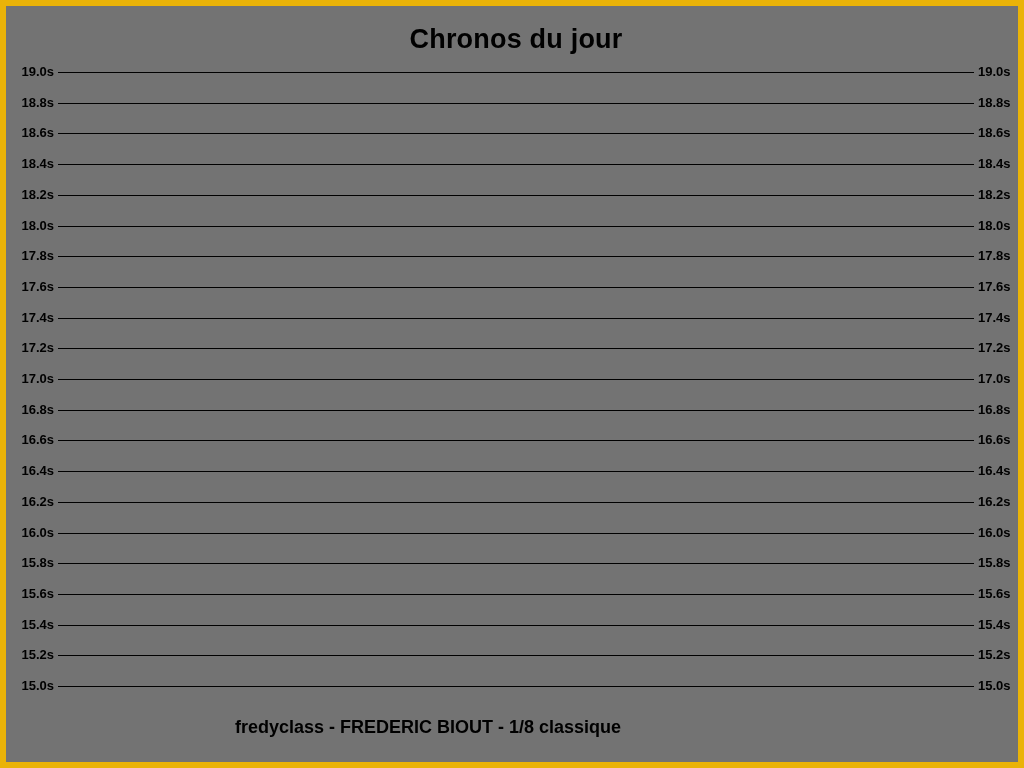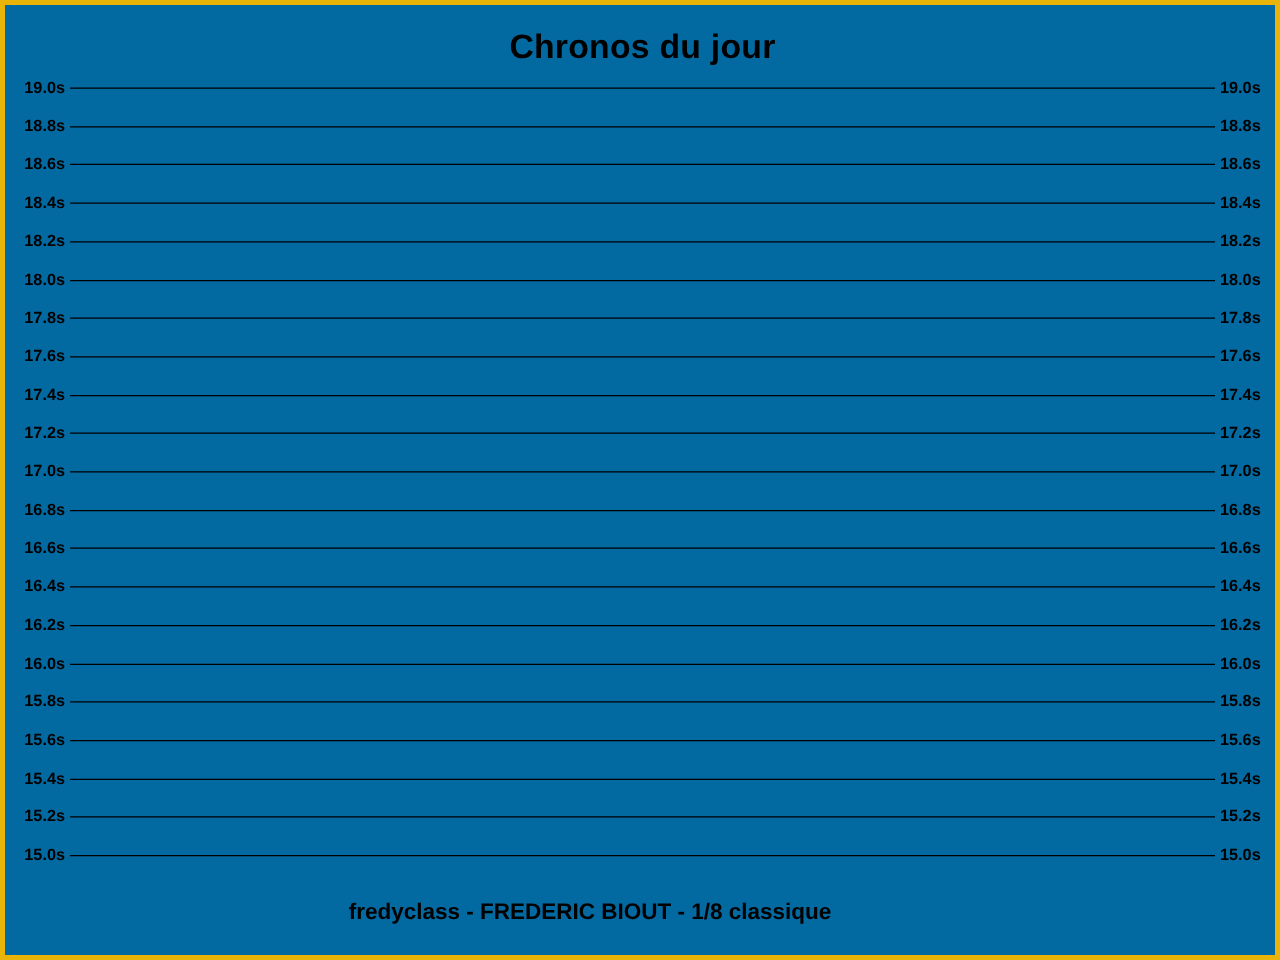--- a/index.html
+++ b/index.html
@@ -12,22 +12,22 @@
     height: 768px;
     font-family: "Liberation Sans", sans-serif;
     color: #000000;
     overflow: hidden;
   }
   #frame {
     position: relative;
     width: 1024px;
     height: 768px;
     box-sizing: border-box;
-    border: 4px solid #eab308;
-    background: #0369a1;
+    border: 6px solid #eab308;
+    background: #737373;
   }
   #chart-title {
     position: absolute;
     top: 18px;
     left: 0;
     width: 1020px;
     text-align: center;
     font-size: 27px;
     font-weight: bold;
     letter-spacing: 0.2px;
@@ -74,21 +74,20 @@
   }
   #chart-footer {
     position: absolute;
     bottom: 24px;
     left: 0;
     width: 844px;
     text-align: center;
     font-size: 18px;
     font-weight: bold;
     white-space: nowrap;
-    margin-left: 46px;
   }
 </style>
 </head>
 <body>
 
 <div id="frame">
 
   <div id="chart-title">Chronos du jour</div>
 
   <div id="plot-area">

